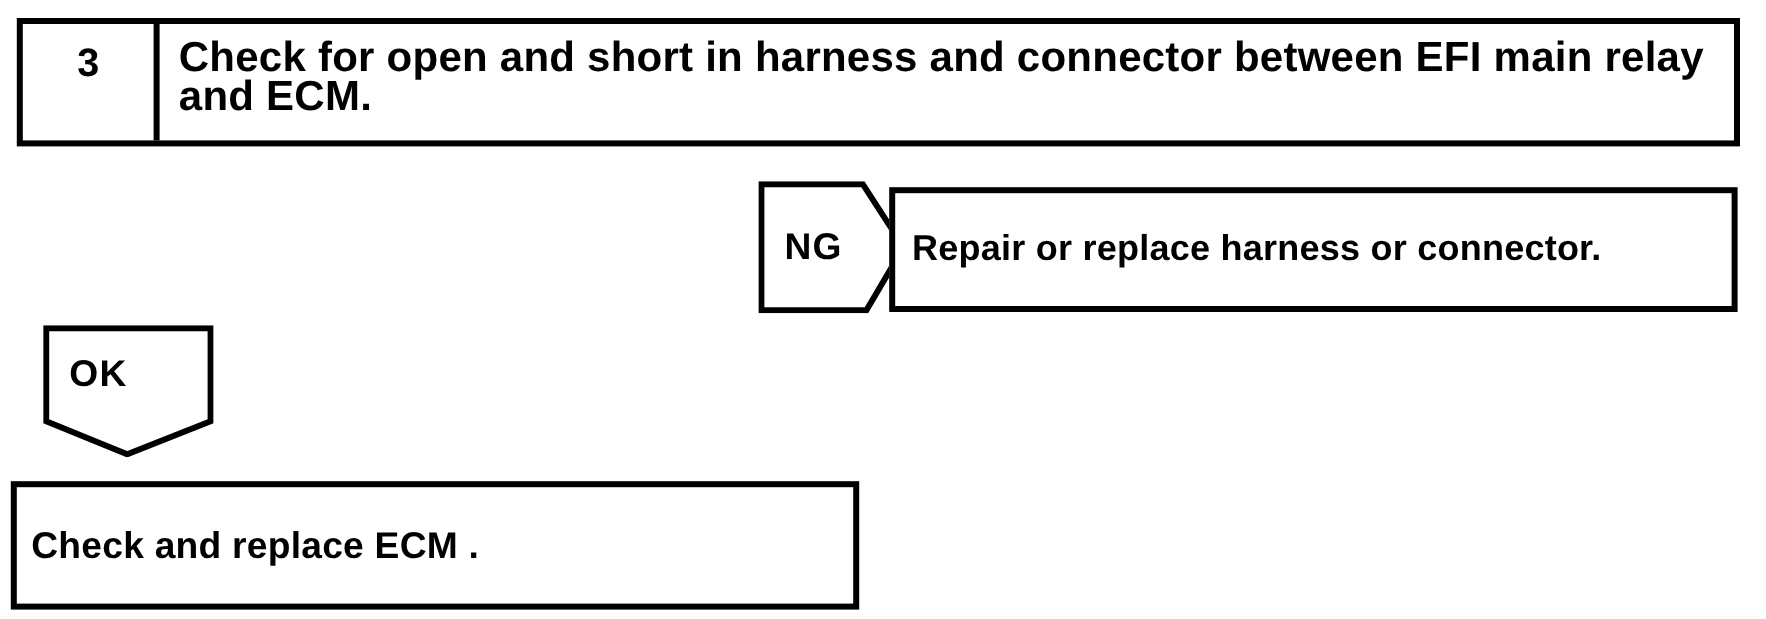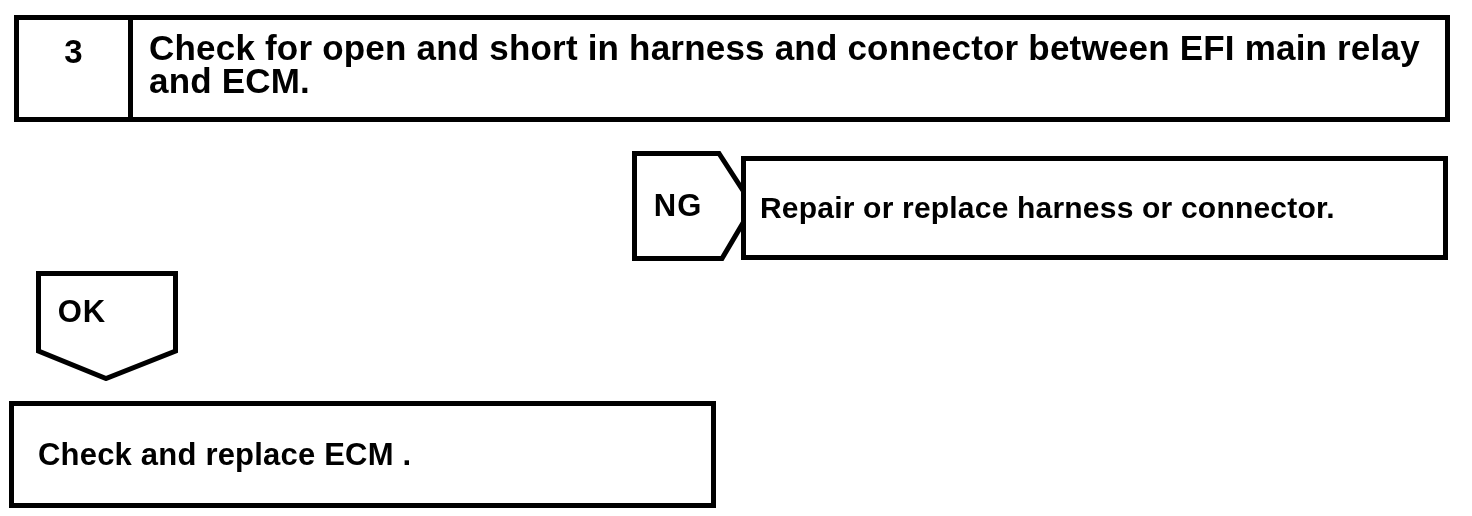--- a/index.html
+++ b/index.html
@@ -77,21 +77,21 @@
   }
   .ok-connector { left: 11px; top: 271px; padding-left: 25px; }
   .ok-label { left: 0; top: 0; width: 142px; height: 82px; }
   .ok-action-box {
     left: 9px;
     top: 401px;
     width: 707px;
     height: 107px;
     display: flex;
     align-items: center;
-    padding-left: 24px;
+    padding-left: 12px;
     font-size: 31px;
     letter-spacing: 0.2px;
   }
 </style>
 </head>
 <body>
 
 <div class="page">
 
   <div class="box step-box">

